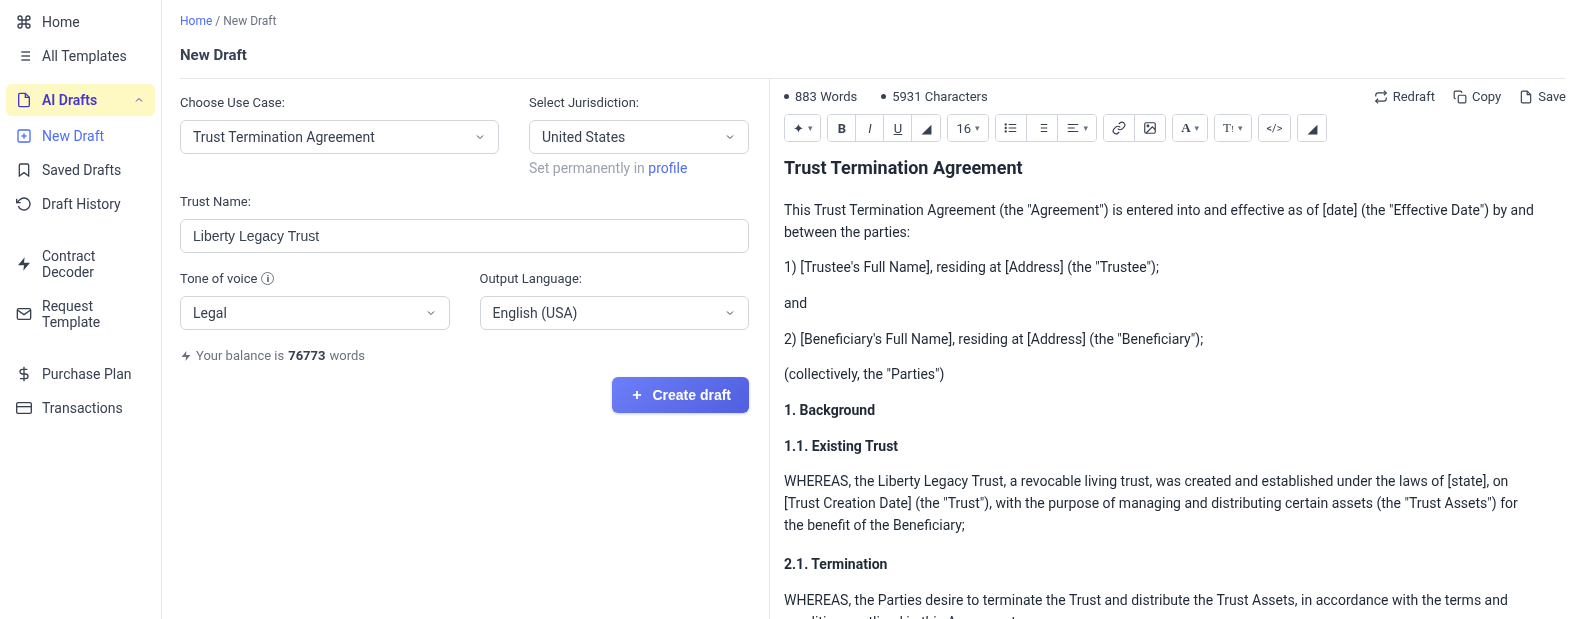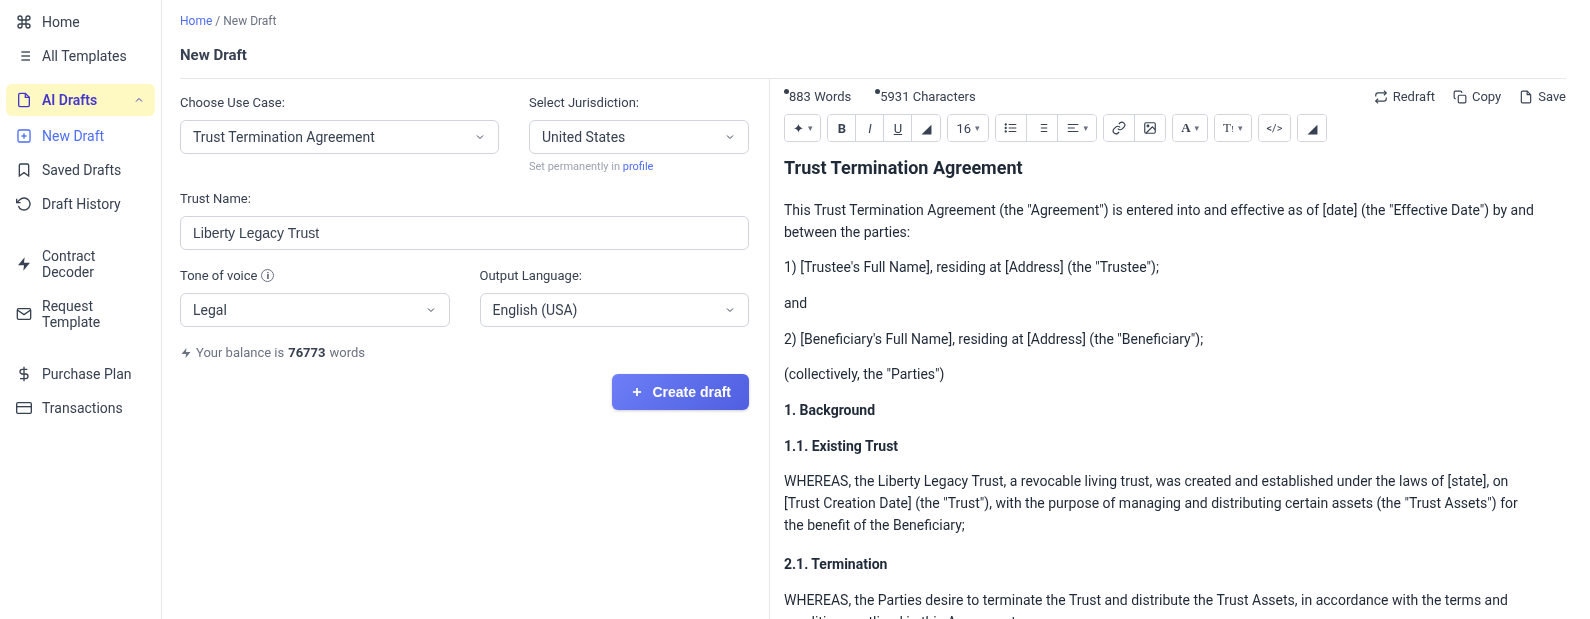--- a/index.html
+++ b/index.html
@@ -26,32 +26,32 @@
 
 .workspace { display: flex; flex: 1; overflow: hidden; }
 .form-col { width: 590px; padding-right: 20px; padding-top: 16px; border-right: 1px solid #e5e7eb; }
 .form-row { display: flex; gap: 30px; margin-bottom: 18px; }
 .form-field { flex: 1; }
 .form-field.full { width: 100%; }
 .flabel { font-size: 13px; color: #374151; margin-bottom: 10px; display: flex; align-items: center; gap: 4px; }
 .select, .input { width: 100%; border: 1px solid #d1d5db; border-radius: 6px; padding: 8px 12px; font-size: 14px; background: #fff; color: #374151; display: flex; align-items: center; justify-content: space-between; cursor: pointer; }
 .select .sel-val { flex:1; }
 .input { cursor: text; }
-.hint { font-size: 11px; color: #9ca3af; margin-top: 6px; }
+.hint { font-size: 14px; color: #9ca3af; margin-top: 6px; }
 .hint a { color: #4f6ef7; text-decoration: none; }
 .balance { font-size: 13px; color: #6b7280; display:flex; align-items:center; gap:4px; }
 .balance b { color:#374151; font-weight:700; }
 .create-row { display:flex; justify-content:flex-end; margin-top: 14px; }
 .btn-primary { background: linear-gradient(135deg,#6d7ef7,#4f5fe0); color:#fff; border:none; border-radius:6px; padding:10px 18px; font-size:14px; font-weight:700; display:flex; align-items:center; gap:8px; cursor:pointer; box-shadow: 0 1px 3px rgba(0,0,0,0.2); }
 
 
 .preview-col { flex:1; display:flex; flex-direction:column; padding-left: 14px; padding-top: 10px; overflow:hidden; }
 .preview-bar { display:flex; align-items:center; justify-content:space-between; font-size:13px; color:#374151; margin-bottom:10px; }
 .stats { display:flex; gap:24px; align-items:center; }
-.stat { display:flex; align-items:flex-start; }
+.stat { display:flex; align-items:center; gap:6px; }
 .dot { width:5px; height:5px; border-radius:50%; background:#374151; }
 .actions { display:flex; gap:18px; }
 .act { display:flex; align-items:center; gap:5px; cursor:pointer; }
 
 
 .toolbar { display:flex; gap:6px; margin-bottom: 12px; flex-wrap: wrap; }
 .tgrp { display:flex; border:1px solid #d1d5db; border-radius:4px; overflow:hidden; }
 .tbtn { padding: 5px 8px; border-right:1px solid #d1d5db; display:flex; align-items:center; justify-content:center; min-width:28px; cursor:pointer; font-size:13px; background:#fff; }
 .tbtn:last-child { border-right:none; }
 .tbtn .caret { font-size:9px; margin-left:4px; color:#6b7280; }

